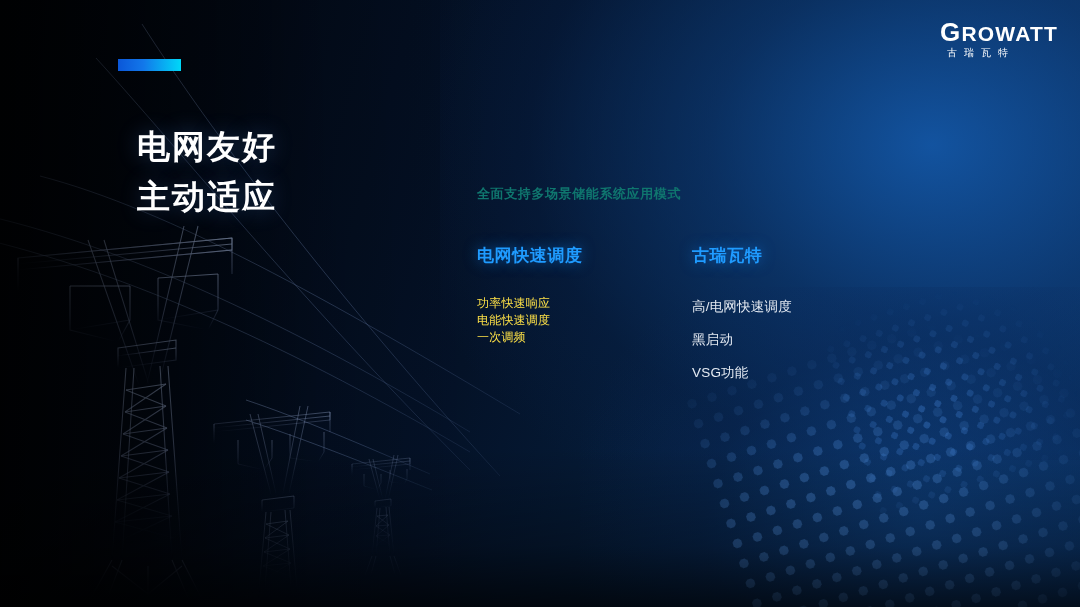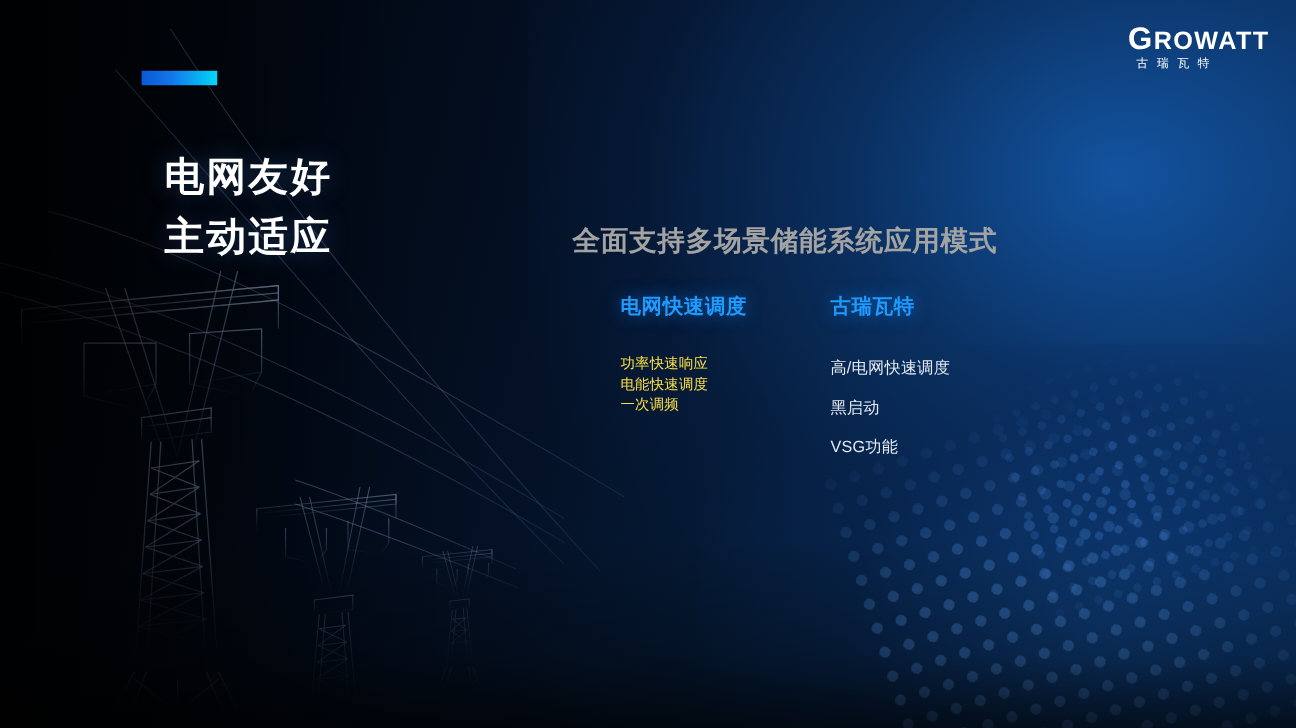--- a/index.html
+++ b/index.html
@@ -133,32 +133,32 @@
     letter-spacing: 2px;
     line-height: 50px;
     white-space: nowrap;
     text-shadow: 0 0 22px rgba(90,160,255,0.30);
   }
 
   .subtitle {
     position: absolute;
     left: 477px;
     top: 185px;
-    color: #a3a3a3;
-    font-size: 23px;
+    color: #0f766e;
+    font-size: 13px;
     font-weight: bold;
     letter-spacing: 0.6px;
     white-space: nowrap;
   }
 
   .col {
     position: absolute;
     top: 244px;
   }
-  .col-left  { left: 477px; width: 86px; margin-left: 40px; }
+  .col-left  { left: 477px; width: 86px; }
   .col-right { left: 692px; width: 200px; }
 
   .col-head {
     color: #1f9bff;
     font-size: 17px;
     font-weight: bold;
     letter-spacing: 0.6px;
     white-space: nowrap;
     text-shadow: 0 0 14px rgba(20,140,255,0.55);
     margin-bottom: 0;

